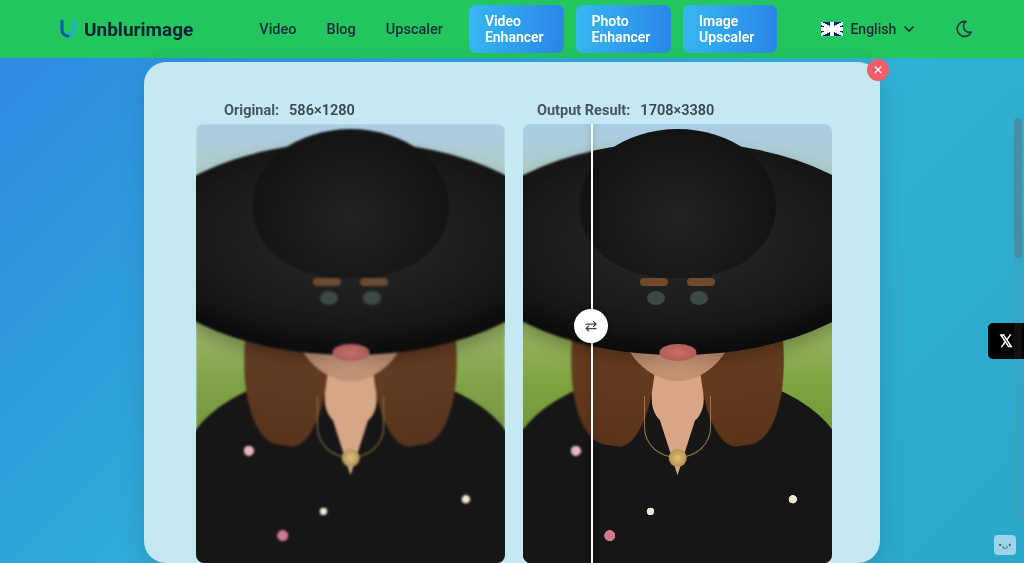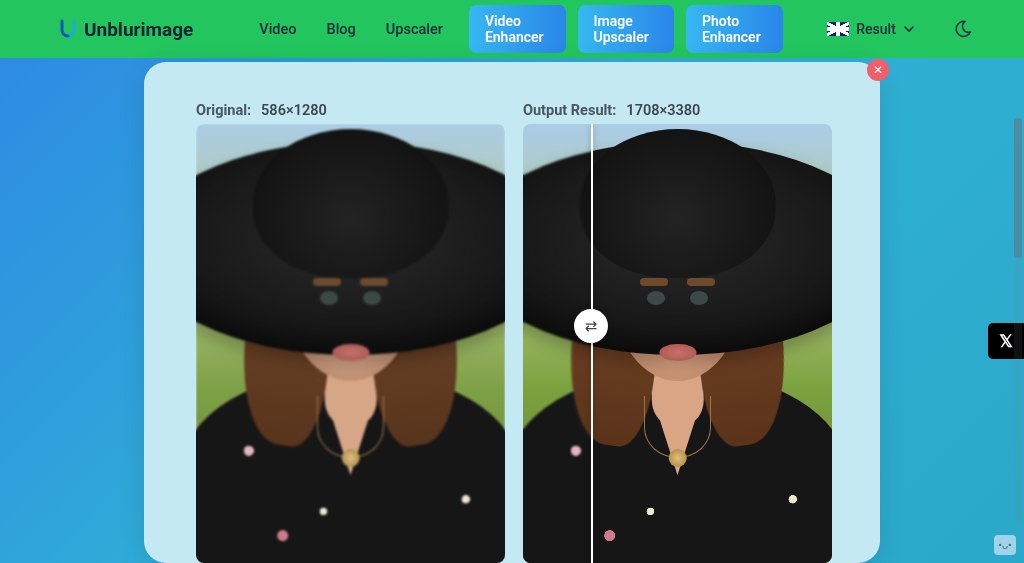--- a/index.html
+++ b/index.html
@@ -72,21 +72,21 @@
     position:absolute; left:144px; top:4px; width:736px; height:501px;
     background:#c4e9f2; border-radius:22px;
     box-shadow: 0 6px 24px rgba(20,60,90,.18);
   }
   .close-btn {
     position:absolute; right:-9px; top:-3px; width:22px; height:22px; border-radius:50%;
     background:#f25f6b; display:flex; align-items:center; justify-content:center;
     color:#fff; font-size:12px; cursor:pointer; z-index:5;
   }
 
-  .labels { display:flex; padding:40px 48px 10px 52px; gap:18px; }
+  .labels { display:flex; padding:40px 48px 10px 52px; gap:18px;margin-left:28px; }
   .label-block { flex:1; display:flex; align-items:center; gap:10px; font-size:14.5px; color:#4a5560; }
   .label-block .t { font-weight:700; }
   .label-block .v { font-weight:600; color:#3d454e; }
 
   .compare {
     position:absolute; left:52px; right:48px; top:62px; bottom:0;
     display:flex; gap:18px;
   }
   .img-box { flex:1; border-radius:8px; overflow:hidden; position:relative; }
 
@@ -202,27 +202,27 @@
   </div>
 
   <nav class="nav">
     <a>Video</a>
     <a>Blog</a>
     <a>Upscaler</a>
   </nav>
 
   <div class="cta-group">
     <div class="cta">Video Enhancer</div>
+    <div class="cta">Photo Enhancer</div>
     <div class="cta">Image Upscaler</div>
-    <div class="cta">Photo Enhancer</div>
   </div>
 
   <div class="lang">
     <span class="flag"></span>
-    <span>Result</span>
+    <span>English</span>
     <svg class="chev" viewBox="0 0 12 12">
         <path d="M2 4l4 4 4-4" fill="none" stroke="#1b2a3a" stroke-width="1.6" stroke-linecap="round"></path>
       </svg>
   </div>
 
   <div class="moon-btn">
     <svg width="20" height="20" viewBox="0 0 20 20">
         <path d="M12 2.5A7.5 7.5 0 1 0 17.5 13 6 6 0 0 1 12 2.5Z" fill="none" stroke="#29343f" stroke-width="1.6" stroke-linecap="round" stroke-linejoin="round"></path>
       </svg>
   </div>

